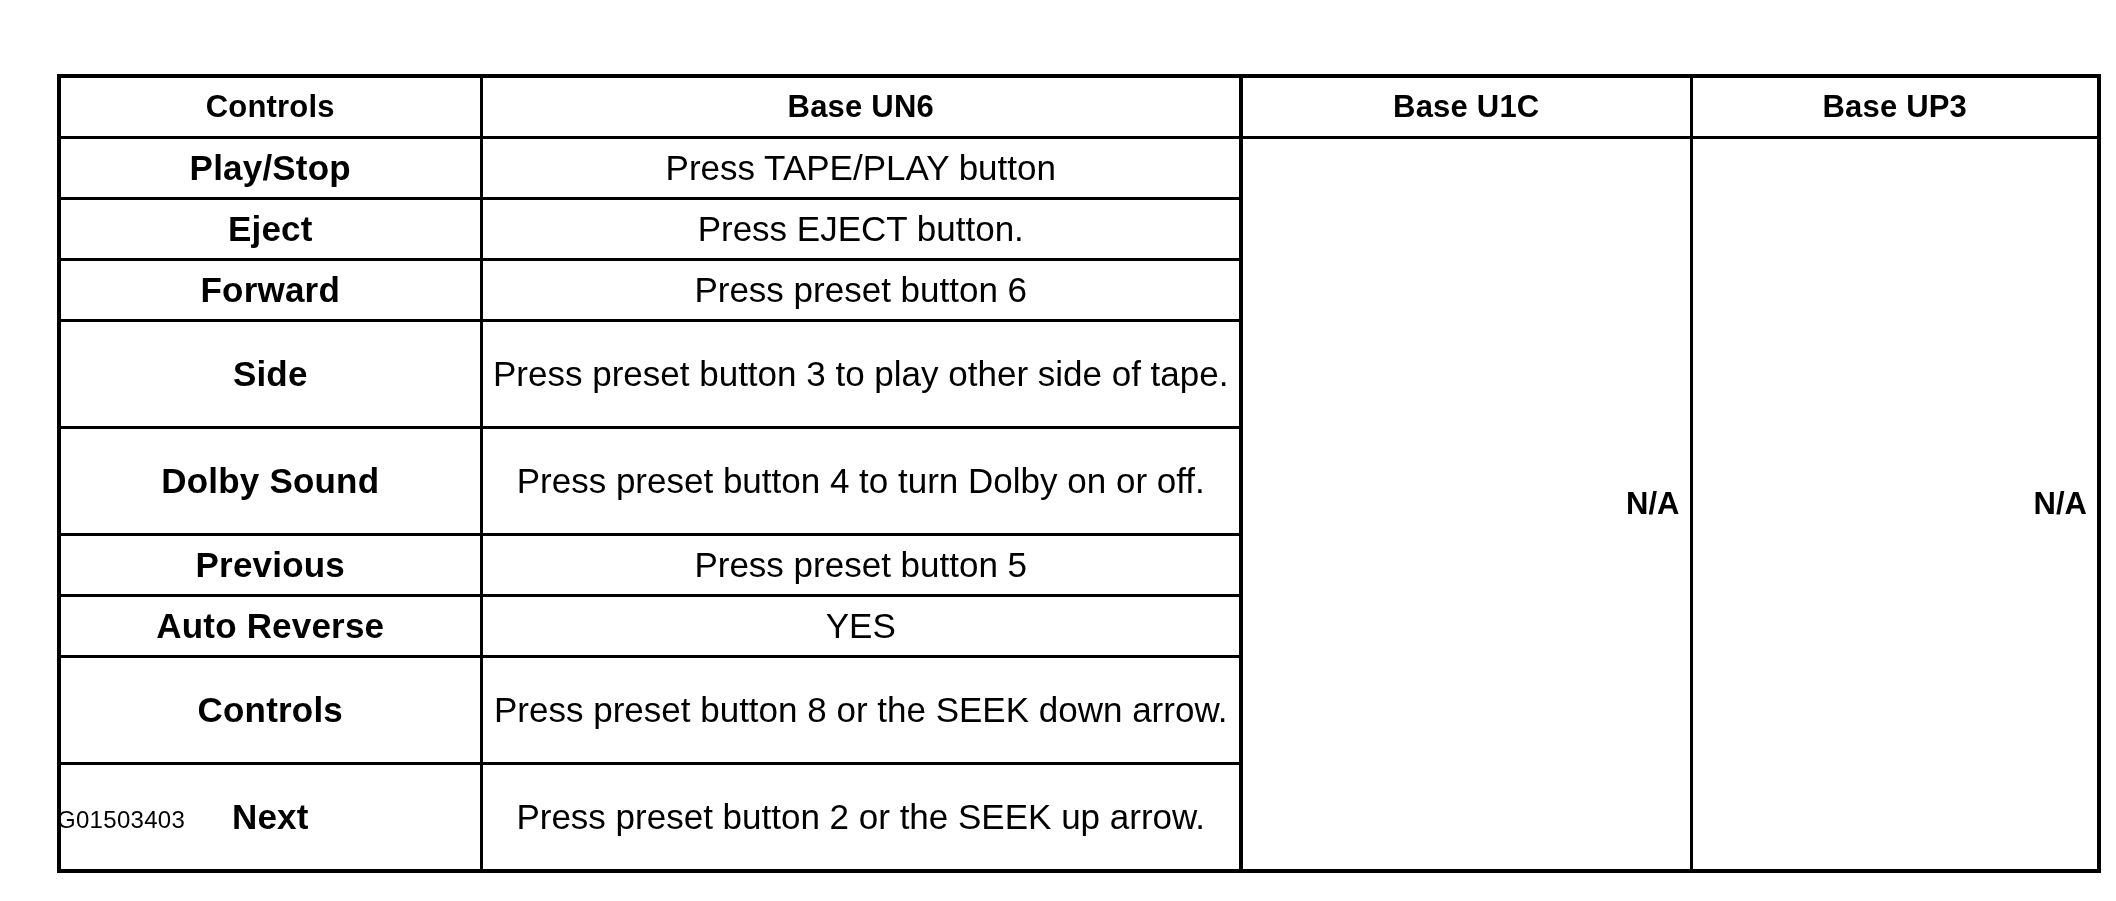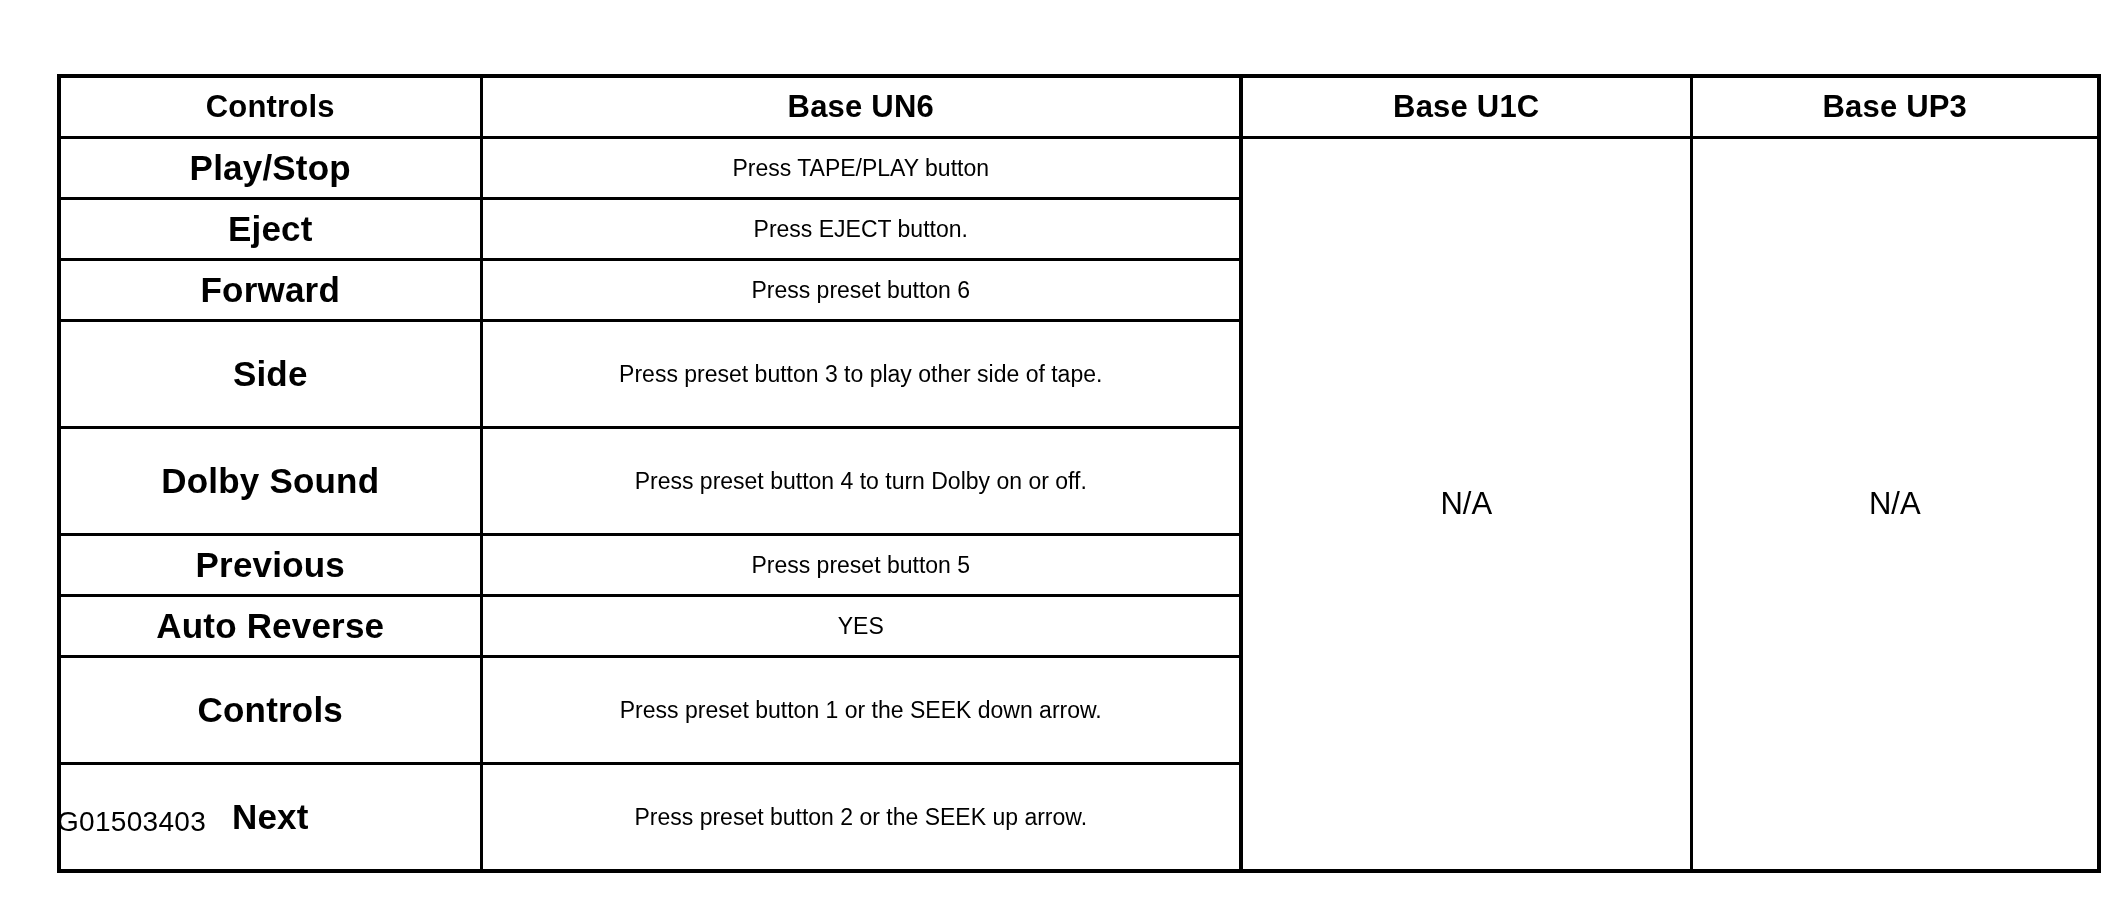--- a/index.html
+++ b/index.html
@@ -64,44 +64,45 @@
 
   
   table.spec td.lbl {
     font-size: 35px;
     font-weight: bold;
     letter-spacing: 0.2px;
   }
 
   
   table.spec td.desc {
-    font-size: 23px;
+    font-size: 35px;
     font-weight: normal;
   }
 
   table.spec td.na {
     font-size: 31px;
-    font-weight: normal;
+    font-weight: bold;
     vertical-align: middle;
+    text-align: right;
   }
 
   
   table.spec td.desc,
   table.spec th.h2 {
     border-right-width: 4px;
   }
 
   tr.r-short td { height: 46px; }
   tr.r-tall  td { height: 92px; }
 
   .caption {
     position: absolute;
     left: 38px;
     top: 806px;
-    font-size: 28px;
+    font-size: 24px;
     font-weight: normal;
     letter-spacing: 0.3px;
     font-family: "Liberation Sans", sans-serif;
   }
 </style>
 </head>
 <body>
 
 <div class="page">
 
@@ -155,21 +156,21 @@
           <td class="desc">Press preset button 5</td>
         </tr>
 
         <tr class="r-short">
           <td class="lbl">Auto Reverse</td>
           <td class="desc">YES</td>
         </tr>
 
         <tr class="r-tall">
           <td class="lbl">Controls</td>
-          <td class="desc">Press preset button 1 or the SEEK down arrow.</td>
+          <td class="desc">Press preset button 8 or the SEEK down arrow.</td>
         </tr>
 
         <tr class="r-tall">
           <td class="lbl">Next</td>
           <td class="desc">Press preset button 2 or the SEEK up arrow.</td>
         </tr>
 
       </tbody>
     </table>
   </div>

